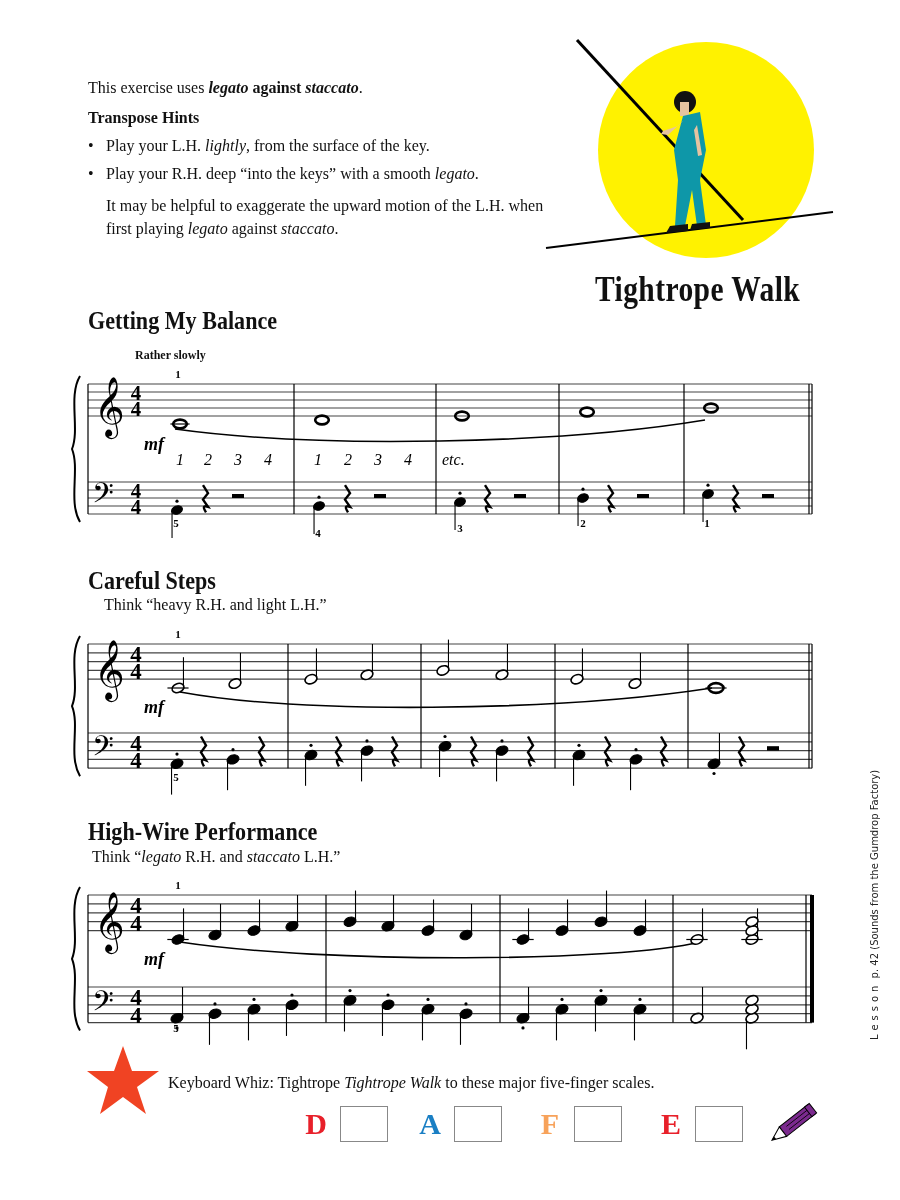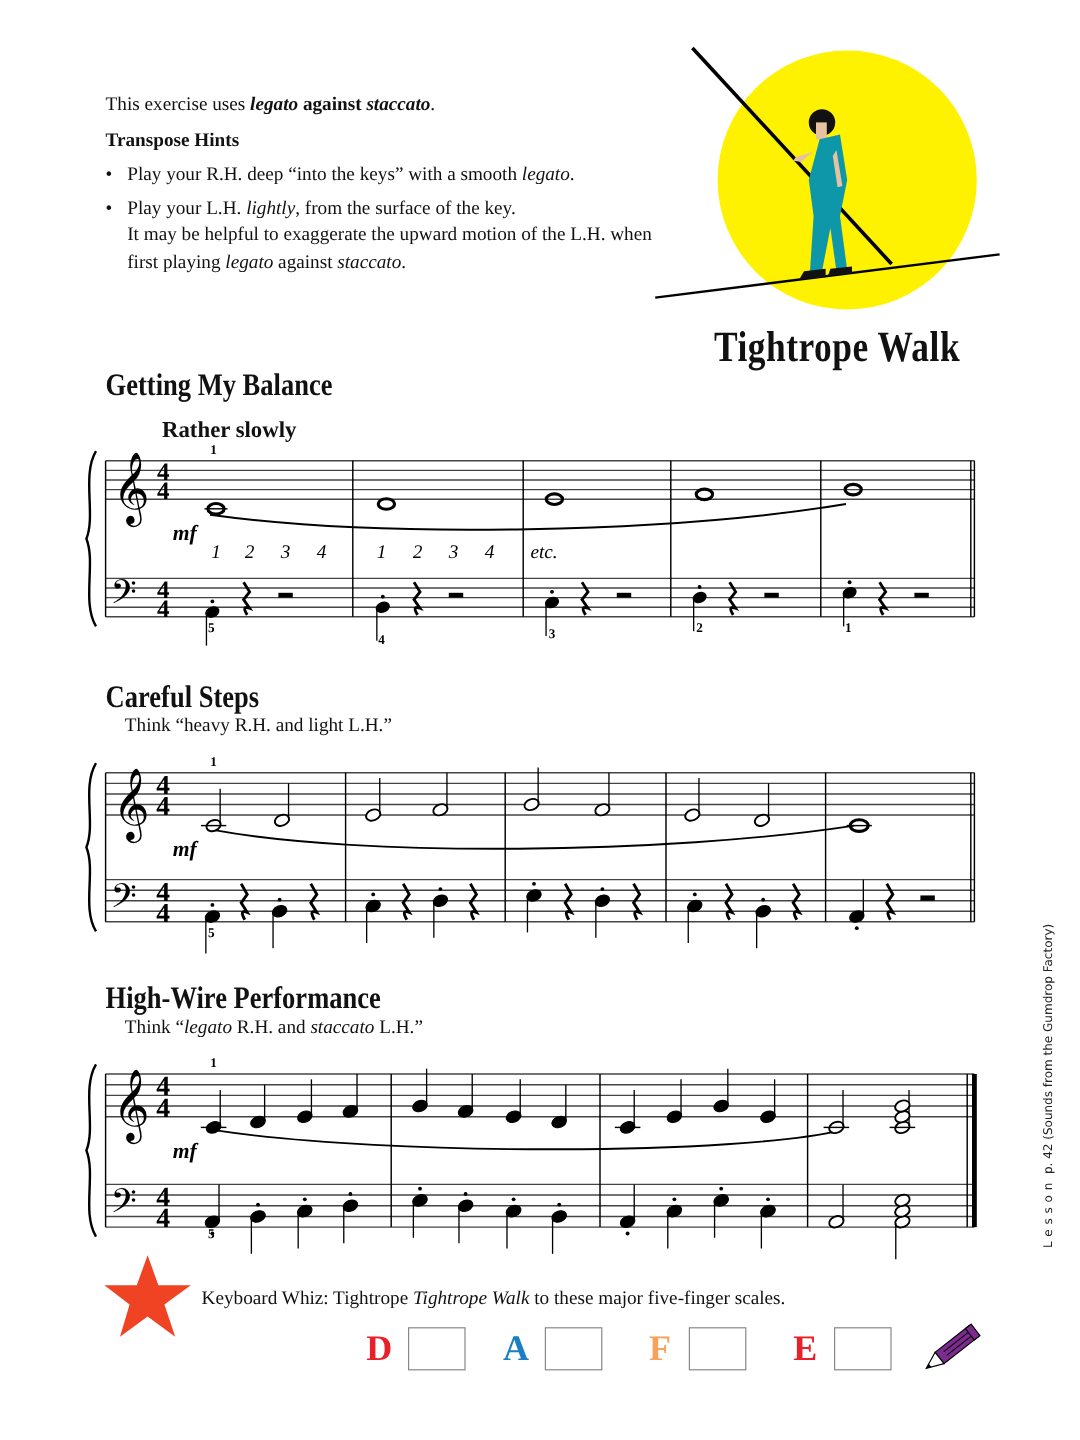--- a/index.html
+++ b/index.html
@@ -4,48 +4,48 @@
 <style>
   html, body { margin:0; padding:0; background:#fff; }
   body { width:900px; height:1200px; position:relative; overflow:hidden;
          font-family:"Liberation Serif", "DejaVu Serif", serif; color:#111; }
   .abs { position:absolute; }
   .intro { left:88px; top:78px; font-size:16px; line-height:20px; }
   .intro p { margin:0; }
   .intro .hints-title { font-weight:bold; margin-top:10px; }
   .intro .bullet { position:relative; padding-left:18px; margin-top:8px; }
   .intro .bullet:before { content:"•"; position:absolute; left:0; top:0; }
-  .intro .note-para { padding-left:18px; width:440px; line-height:23px; }
+  .intro .note-para { padding-left:18px; margin-top:10px; width:440px; line-height:23px; }
   .title-main { left:595px; top:268px; font-size:36px; font-weight:bold;
                 font-family:"Liberation Serif", serif; transform:scaleX(0.82); transform-origin:left top;
                 letter-spacing:0.5px; }
   .sec-title { font-size:26px; font-weight:bold; transform:scaleX(0.85); transform-origin:left top; white-space:nowrap; }
   .sec-sub { font-size:16px; }
-  .tempo { font-size:19px; font-weight:bold; }
+  .tempo { font-size:12px; font-weight:bold; }
   .side-text { left:869px; top:1040px; transform-origin:left top; transform:rotate(-90deg);
                font-family:"DejaVu Sans", sans-serif; font-size:10px; white-space:nowrap; color:#222; }
   .side-text .spaced { letter-spacing:4px; }
   .whiz { left:168px; top:1074px; font-size:16px; }
   .whiz b { font-weight:normal; }
   .scale-row { left:296px; top:1106px; height:40px; }
   .scale-item { position:absolute; top:0; display:flex; align-items:center; }
   .scale-letter { font-size:30px; font-weight:bold; width:40px; text-align:center; font-family:"Liberation Serif", serif; }
   .scale-box { width:46px; height:34px; border:1.5px solid #888; background:#fff; margin-left:4px; }
   .footer-code { left:10px; top:1165px; font-size:13px;margin-top:32px; }
   .footer-page { right:10px; top:1160px; font-size:18px;margin-top:40px; }
   svg text { font-family:"Liberation Serif", serif; }
 </style>
 </head>
 <body>
 
 <div class="abs intro">
   <p><span>This exercise uses </span><b><i>legato</i><span> against </span></b><b><i>staccato</i></b><span>.</span></p>
   <p class="hints-title">Transpose Hints</p>
+  <p class="bullet"><span>Play your L.H. </span><i>lightly</i><span>, from the surface of the key.</span></p>
   <p class="bullet"><span>Play your R.H. deep “into the keys” with a smooth </span><i>legato</i><span>.</span></p>
-  <p class="bullet"><span>Play your L.H. </span><i>lightly</i><span>, from the surface of the key.</span></p>
   <p class="note-para"><span>It may be helpful to exaggerate the upward motion of the L.H. when first playing </span><i>legato</i><span> against </span><i>staccato</i><span>.</span></p>
 </div>
 
 <svg class="abs" style="left:540px;top:30px" width="300" height="230" viewBox="0 0 300 230">
   <circle cx="166" cy="120" r="108" fill="#FFF200"></circle>
   <line x1="37" y1="10" x2="203" y2="190" stroke="#000" stroke-width="3"></line>
   <line x1="6" y1="218" x2="293" y2="182" stroke="#000" stroke-width="2"></line>
   <g>
     <ellipse cx="145" cy="72" rx="11" ry="11" fill="#111"></ellipse>
     <rect x="140" y="72" width="9" height="14" fill="#E6C3A0"></rect>
@@ -59,21 +59,21 @@
 
 <div class="abs title-main">Tightrope Walk</div>
 
 <div class="abs sec-title" style="left:88px;top:306px">Getting My Balance</div>
 <div class="abs tempo" style="left:135px;top:348px">Rather slowly</div>
 
 <div class="abs sec-title" style="left:88px;top:566px">Careful Steps</div>
 <div class="abs sec-sub" style="left:104px;top:596px">Think “heavy R.H. and light L.H.”</div>
 
 <div class="abs sec-title" style="left:88px;top:817px">High-Wire Performance</div>
-<div class="abs sec-sub" style="left:104px;top:848px"><span>Think “</span><i>legato</i><span> R.H. and </span><i>staccato</i><span> L.H.”</span></div>
+<div class="abs sec-sub" style="left:92px;top:848px"><span>Think “</span><i>legato</i><span> R.H. and </span><i>staccato</i><span> L.H.”</span></div>
 
 <svg id="music" class="abs" style="left:0;top:0" width="900" height="1200">
     <g>
       <line x1="88" x2="812" y1="384" y2="384" stroke="#444" stroke-width="1.2"></line>
       <line x1="88" x2="812" y1="392" y2="392" stroke="#444" stroke-width="1.2"></line>
       <line x1="88" x2="812" y1="400" y2="400" stroke="#444" stroke-width="1.2"></line>
       <line x1="88" x2="812" y1="408" y2="408" stroke="#444" stroke-width="1.2"></line>
       <line x1="88" x2="812" y1="416" y2="416" stroke="#444" stroke-width="1.2"></line>
       <line x1="88" x2="812" y1="482" y2="482" stroke="#444" stroke-width="1.2"></line>
       <line x1="88" x2="812" y1="490" y2="490" stroke="#444" stroke-width="1.2"></line>

